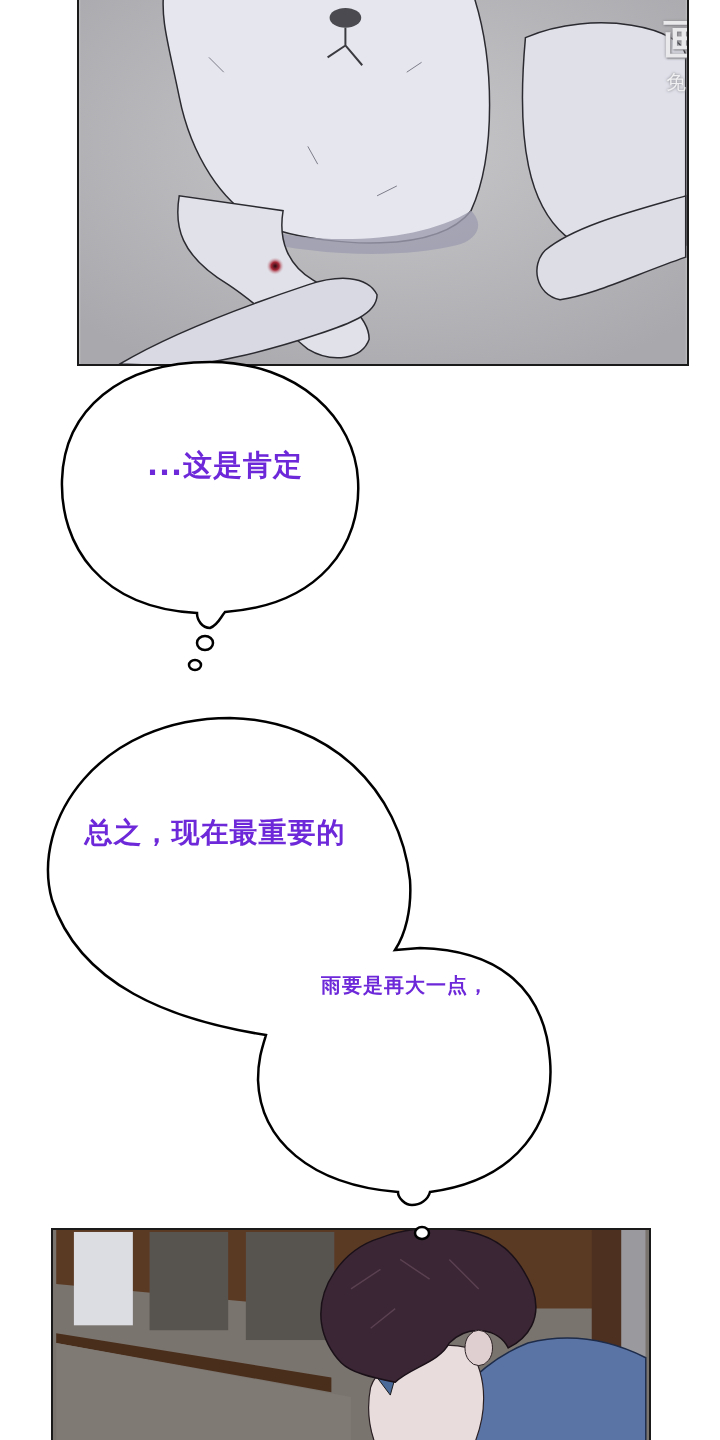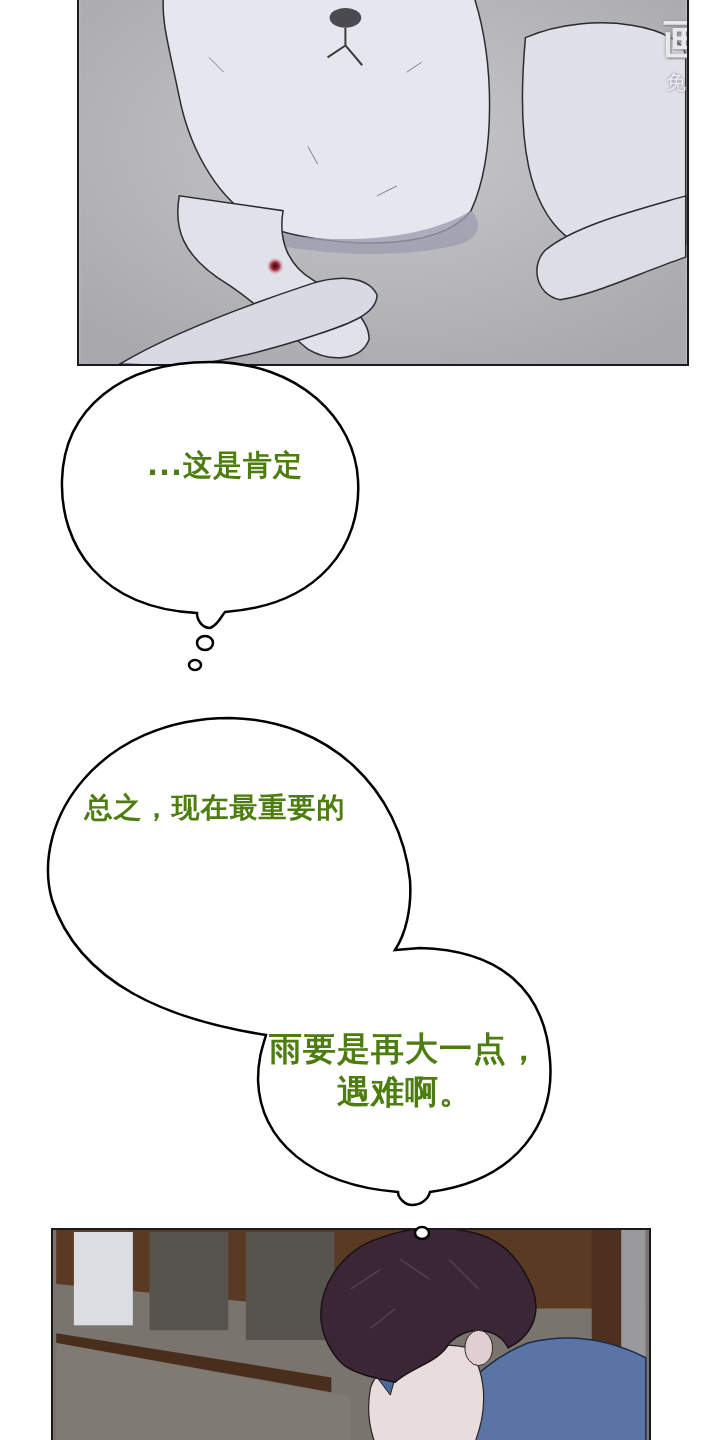--- a/index.html
+++ b/index.html
@@ -3,25 +3,25 @@
   <meta charset="utf-8">
   <style>
     html, body { margin: 0; padding: 0; background: #ffffff; }
     body { width: 720px; height: 1440px; position: relative; overflow: hidden;
            font-family: "DejaVu Sans", "Liberation Sans", sans-serif; }
     .panel { position: absolute; border: 2px solid #1a1a1a; overflow: hidden; box-sizing: border-box; }
     #panel-top { left: 77px; top: -4px; width: 612px; height: 370px; background: #b9b9bc; }
     #panel-bottom { left: 51px; top: 1228px; width: 600px; height: 230px; background: #7a746e; }
     .art { position: absolute; left: 0; top: 0; width: 100%; height: 100%; }
     .bubble-svg { position: absolute; left: 0; top: 0; width: 720px; height: 1440px; pointer-events: none; }
-    .bubble-text { position: absolute; color: #4d7c0f; font-weight: bold; text-align: center;
+    .bubble-text { position: absolute; color: #6d28d9; font-weight: bold; text-align: center;
                    line-height: 1.3; letter-spacing: 1px; white-space: nowrap; }
     #bubble1-text { left: 110px; top: 447px; width: 230px; font-size: 29px; }
-    #bubble2-text { left: 50px; top: 790px; width: 330px; font-size: 28px; }
-    #bubble3-text { left: 255px; top: 1028px; width: 300px; font-size: 33px; }
+    #bubble2-text { left: 50px; top: 815px; width: 330px; font-size: 28px; }
+    #bubble3-text { left: 255px; top: 972px; width: 300px; font-size: 20px; }
     .bubble-line { display: block; }
     #watermark { position: absolute; left: 567px; top: 14px; width: 120px; height: 100px; text-align: center; }
     #wm-logo { display: block; font-size: 44px; font-weight: bold; color: #e9e9ec; letter-spacing: 0;
                text-shadow: 0 0 3px #8a8a8e, 1px 1px 2px #7a7a80; line-height: 56px; }
     #wm-sub { display: block; font-size: 20px; color: #f0f0f2; text-shadow: 0 0 3px #7a7a80; line-height: 28px; }
   </style>
 </head>
 <body>
 
 <div id="panel-top" class="panel">
@@ -120,14 +120,13 @@
 <div id="bubble1-text" class="bubble-text">
   <span class="bubble-line">...这是肯定</span>
 </div>
 
 <div id="bubble2-text" class="bubble-text">
   <span class="bubble-line">总之，现在最重要的</span>
 </div>
 
 <div id="bubble3-text" class="bubble-text">
   <span class="bubble-line">雨要是再大一点，</span>
-  <span class="bubble-line">遇难啊。</span>
 </div>
 
 </body></html>

